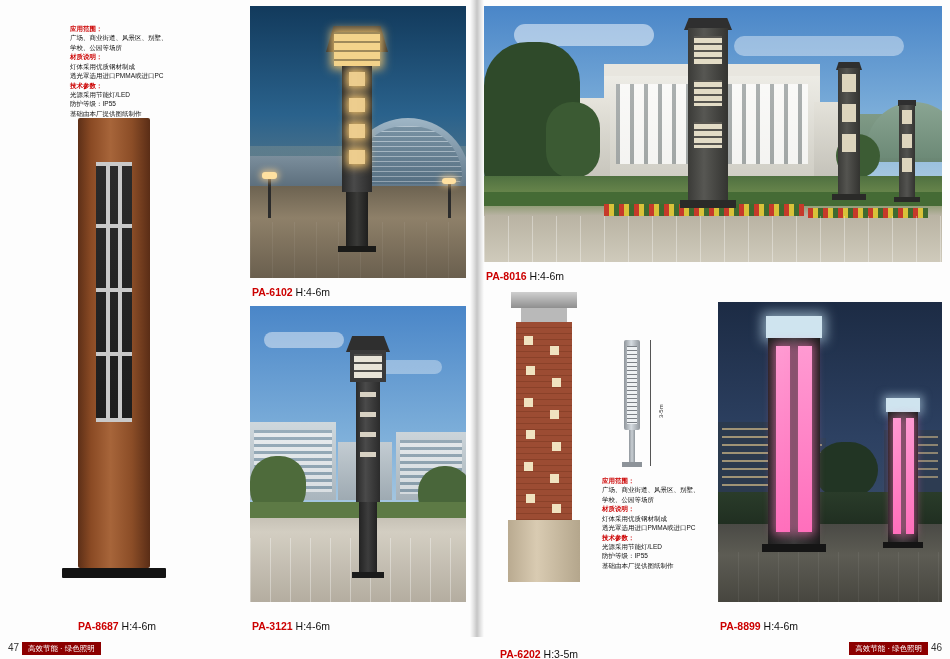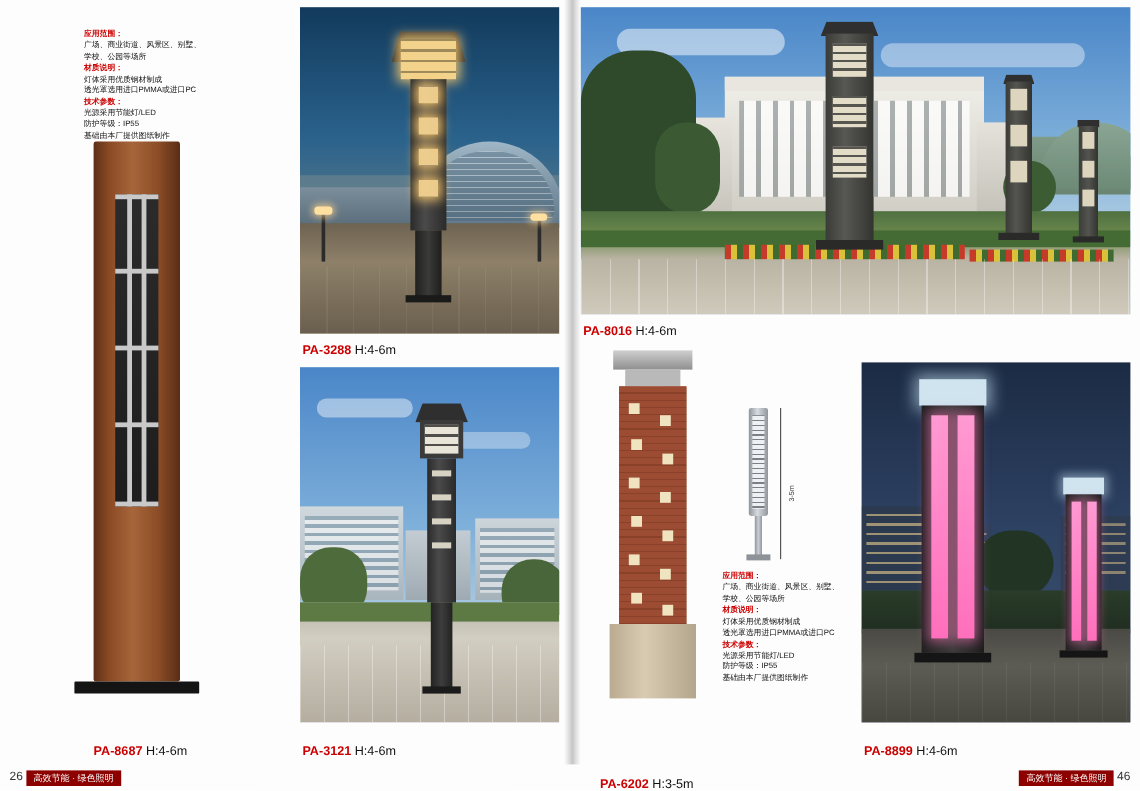--- a/index.html
+++ b/index.html
@@ -259,21 +259,21 @@
     <div class="stripe warm-glow" style="left:99px;top:144px;width:16px;height:14px;"></div>
     <div style="position:absolute;left:96px;top:186px;width:22px;height:56px;background:linear-gradient(to right,#20201f,#3a3a38,#1e1e1d);"></div>
     <div style="position:absolute;left:88px;top:240px;width:38px;height:6px;background:#1a1a18;"></div>
 
     <div style="position:absolute;left:18px;top:172px;width:3px;height:40px;background:#2b2b2b;"></div>
     <div style="position:absolute;left:12px;top:166px;width:15px;height:7px;background:#ffe0a0;border-radius:3px;box-shadow:0 0 6px 2px rgba(255,210,140,0.7);"></div>
     <div style="position:absolute;left:198px;top:178px;width:3px;height:34px;background:#2b2b2b;"></div>
     <div style="position:absolute;left:192px;top:172px;width:14px;height:6px;background:#ffe0a0;border-radius:3px;box-shadow:0 0 6px 2px rgba(255,210,140,0.7);"></div>
   </div>
   <div class="caption" style="left:252px; top:286px;">
-    <b>PA-3288</b>
+    <b>PA-6102</b>
     <span>H:4-6m</span>
   </div>
 
   <div class="photo sky-day" style="left:250px; top:306px; width:216px; height:296px;">
 
     <div style="position:absolute;left:14px;top:26px;width:80px;height:16px;background:rgba(255,255,255,0.45);border-radius:12px;"></div>
     <div style="position:absolute;left:120px;top:54px;width:72px;height:14px;background:rgba(255,255,255,0.35);border-radius:10px;"></div>
 
     <div class="bld" style="left:0px;top:116px;width:86px;height:78px;background:linear-gradient(to bottom,#cfd8dd,#a9b5bd);"></div>
     <div class="bld" style="left:4px;top:124px;width:78px;height:62px;background:repeating-linear-gradient(to bottom,rgba(110,140,160,0.55) 0px,rgba(110,140,160,0.55) 3px,rgba(255,255,255,0.55) 3px,rgba(255,255,255,0.55) 7px);"></div>
@@ -434,19 +434,19 @@
     <div style="position:absolute;left:188px;top:116px;width:8px;height:116px;background:linear-gradient(to bottom,#ff9ad2,#ff6fbc);box-shadow:0 0 8px 2px rgba(255,120,190,0.5);"></div>
     <div style="position:absolute;left:165px;top:240px;width:40px;height:6px;background:#151515;"></div>
   </div>
   <div class="caption" style="left:720px; top:620px;">
     <b>PA-8899</b>
     <span>H:4-6m</span>
   </div>
 
   <div class="gutter"></div>
 
-  <div class="footer-num" style="left:8px;">26</div>
+  <div class="footer-num" style="left:8px;">47</div>
   <div class="footer-bar" style="left:22px;">高效节能 · 绿色照明</div>
 
   <div class="footer-num" style="right:8px;">46</div>
   <div class="footer-bar" style="right:22px;">高效节能 · 绿色照明</div>
 
 </div>
 
 </body></html>

